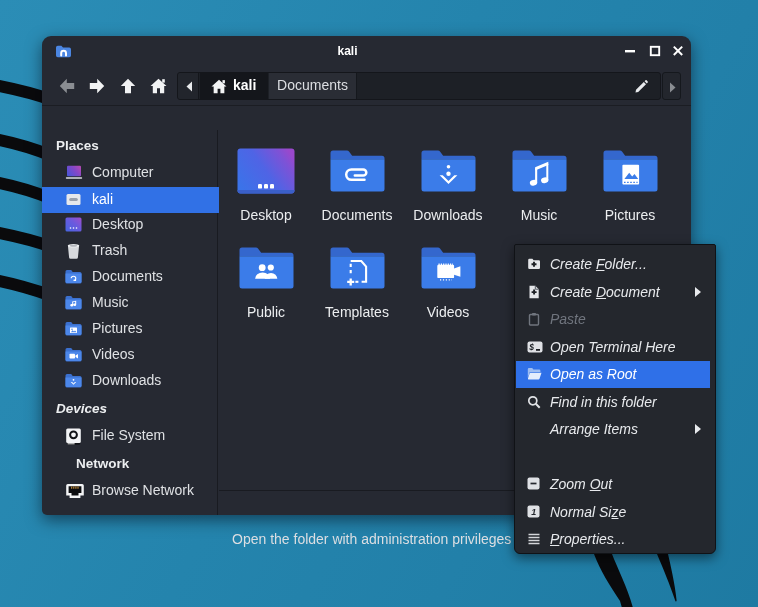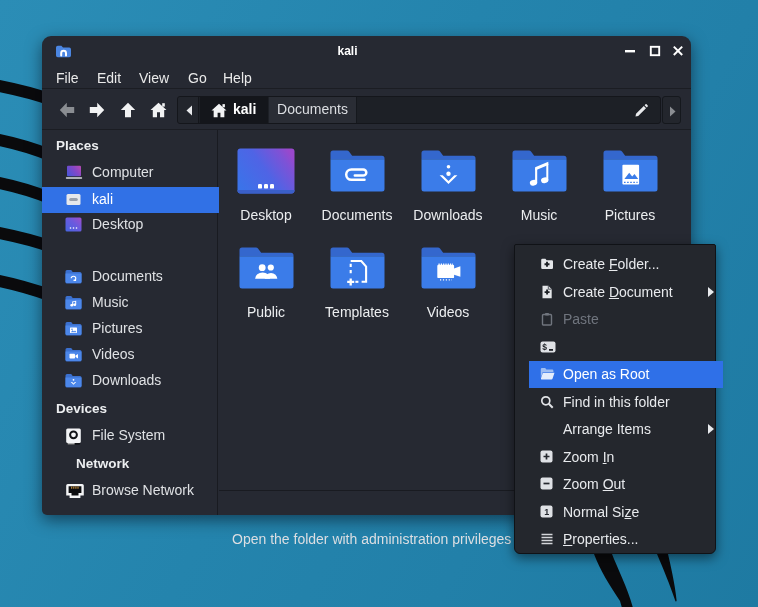--- a/index.html
+++ b/index.html
@@ -41,21 +41,21 @@
   border-top:1px solid #191b21; color:#dcdee2; font-size:14px; }
 #status .txt { position:absolute; left:13px; top:5px; white-space:nowrap;margin-top:35px; }
 
 .fitem { position:absolute; width:90px; text-align:center; color:#eceef0; font-size:14px; }
 .fitem svg { display:block; margin:0 auto; }
 .fitem .cap { margin-top:13px; }
 
 #cmenu { position:absolute; left:514px; top:244px; width:202px; height:310px;
   background:#24272d; border:1px solid #101216;
   box-shadow:0 4px 12px rgba(0,0,0,.5); color:#e8eaed; font-size:14px; border-radius:2px 2px 6px 6px; }
-.mi { position:absolute; left:14px; width:194px; height:27px; }
+.mi { position:absolute; left:1px; width:194px; height:27px;font-style:italic; }
 .mi .mic { position:absolute; left:11px; top:6px; }
 .mi .mtxt { position:absolute; left:34px; top:5px; white-space:nowrap; }
 .mi.hl2 { background:#2f70e8; color:#fff; }
 .mi .sub { position:absolute; right:9px; top:8px; width:0; height:0;
   border-left:6px solid #e8eaed; border-top:5px solid transparent; border-bottom:5px solid transparent; }
 .gray { color:#70757e; }
 </style>
 </head>
 <body>
 <svg id="wall" viewBox="0 0 758 607">
@@ -80,27 +80,20 @@
     <svg class="wbtn" style="right:55px;" width="12" height="29">
         <rect x="1" y="14" width="10" height="2.4" fill="#fff"></rect>
       </svg>
     <svg class="wbtn" style="right:30px;" width="12" height="29">
         <rect x="1.8" y="10.8" width="8.4" height="8.4" fill="none" stroke="#fff" stroke-width="1.9"></rect>
       </svg>
     <svg class="wbtn" style="right:7px;" width="12" height="29">
         <path d="M1.8,10.6 l8.4,8.4 M10.2,10.6 l-8.4,8.4" stroke="#fff" stroke-width="2"></path>
       </svg>
   </div>
-  <div id="menubar">
-    <span style="left:14px;">File</span>
-    <span style="left:55px;">Edit</span>
-    <span style="left:97px;">View</span>
-    <span style="left:146px;">Go</span>
-    <span style="left:181px;">Help</span>
-  </div>
   <div id="toolbar">
     <svg class="navic" style="left:17px;" width="16" height="16" viewBox="0 0 16 16">
         <path d="M7.8,0.8 L0.8,8 L7.8,15.2 L7.8,11 L15.2,11 L15.2,5 L7.8,5 Z" fill="#8a8d92"></path>
       </svg>
     <svg class="navic" style="left:47px;" width="16" height="16" viewBox="0 0 16 16">
         <path d="M8.2,0.8 L15.2,8 L8.2,15.2 L8.2,11 L0.8,11 L0.8,5 L8.2,5 Z" fill="#f2f3f4"></path>
       </svg>
     <svg class="navic" style="left:78px;" width="16" height="16" viewBox="0 0 16 16">
         <path d="M8,0.8 L15.2,8 L11,8 L11,15.2 L5,15.2 L5,8 L0.8,8 Z" fill="#f2f3f4"></path>
       </svg>
@@ -169,20 +162,28 @@
               </defs>
               <rect x="0.5" y="0.5" width="16" height="14" rx="1.5" fill="url(#sdg)"></rect>
               <g fill="#fff">
                 <circle cx="5.5" cy="11" r="0.8"></circle>
                 <circle cx="8.5" cy="11" r="0.8"></circle>
                 <circle cx="11.5" cy="11" r="0.8"></circle>
               </g>
             </svg></span>
           <span class="lbl">Desktop</span>
         </div>
+      <div class="srow" style="top:108px;">
+          <span class="ic" id="ic-trash"><svg width="17" height="16" viewBox="0 0 17 16">
+              <path d="M2.9,2.6 h11.2 l-1.2,12 a1.4,1.4 0 0 1 -1.4,1.2 h-6 a1.4,1.4 0 0 1 -1.4,-1.2 Z" fill="#d7d9dd"></path>
+              <ellipse cx="8.5" cy="2.7" rx="5.7" ry="1.7" fill="#eceef0"></ellipse>
+              <ellipse cx="8.5" cy="2.7" rx="3.6" ry="1" fill="#b4b7bd"></ellipse>
+            </svg></span>
+          <span class="lbl">Trash</span>
+        </div>
       <div class="srow" style="top:134px;">
           <span class="ic" id="ic-docs"><svg width="17" height="15" viewBox="0 0 17 15">
               <path d="M0.5,2.5 a1.5,1.5 0 0 1 1.5,-1.5 h4.2 l1.5,1.9 h7.3 a1.5,1.5 0 0 1 1.5,1.5 v8.6 a1.5,1.5 0 0 1 -1.5,1.5 h-13 a1.5,1.5 0 0 1 -1.5,-1.5 Z" fill="#3b70cf"></path>
               <path d="M0.5,4.6 h16 v8 a1.5,1.5 0 0 1 -1.5,1.5 h-13 a1.5,1.5 0 0 1 -1.5,-1.5 Z" fill="#4c87ea"></path>
               <g fill="none" stroke="#fff" stroke-width="1.1">
                 <path d="M6.2,9.3 a2.3,2.1 0 1 1 2.3,2.1 h2.6"></path>
               </g>
             </svg></span>
           <span class="lbl">Documents</span>
         </div>
@@ -219,21 +220,21 @@
           <span class="ic" id="ic-downloads"><svg width="17" height="15" viewBox="0 0 17 15">
               <path d="M0.5,2.5 a1.5,1.5 0 0 1 1.5,-1.5 h4.2 l1.5,1.9 h7.3 a1.5,1.5 0 0 1 1.5,1.5 v8.6 a1.5,1.5 0 0 1 -1.5,1.5 h-13 a1.5,1.5 0 0 1 -1.5,-1.5 Z" fill="#3b70cf"></path>
               <path d="M0.5,4.6 h16 v8 a1.5,1.5 0 0 1 -1.5,1.5 h-13 a1.5,1.5 0 0 1 -1.5,-1.5 Z" fill="#4c87ea"></path>
               <g fill="#fff">
                 <circle cx="8.5" cy="6.8" r="0.9"></circle>
                 <path d="M5.8,9 l2.7,2.8 l2.7,-2.8 l-1.3,0 -1.4,1.4 -1.4,-1.4 Z"></path>
               </g>
             </svg></span>
           <span class="lbl">Downloads</span>
         </div>
-      <div class="shead" style="top:271px;">Devices</div>
+      <div class="shead" style="top:271px;font-style:italic;">Devices</div>
       <div class="srow" style="top:293px;">
           <span class="ic" id="ic-fs"><svg width="17" height="17" viewBox="0 0 17 17">
               <rect x="1.2" y="0.5" width="14.6" height="14.5" rx="1.5" fill="#f3f4f6"></rect>
               <circle cx="8.5" cy="6.8" r="3.4" fill="none" stroke="#101216" stroke-width="2"></circle>
               <path d="M1.8,15 h13.4 v0.4 a1.4,1.4 0 0 1 -1.4,1.4 h-10.6 a1.4,1.4 0 0 1 -1.4,-1.4 Z" fill="#101216"></path>
               <rect x="2.6" y="15.3" width="7" height="1" fill="#f3f4f6"></rect>
             </svg></span>
           <span class="lbl">File System</span>
         </div>
       <div class="shead" style="top:326px;padding-left:20px;">Network</div>
@@ -384,46 +385,40 @@
           <rect x="5" y="1" width="4" height="2.5" rx="0.8" fill="#70757e"></rect>
         </svg></span>
       <span class="mtxt"><span class="gray">Paste</span></span>
     </div>
     <div class="mi" style="top: 88.5px;">
       <span class="mic"><svg width="16" height="14" viewBox="0 0 16 14">
           <rect x="0.5" y="1.5" width="15" height="11" rx="2" fill="#dfe1e5"></rect>
           <text x="2.3" y="9.8" font-size="8.5" font-weight="bold" fill="#1d2025" font-family="Liberation Sans, sans-serif">$</text>
           <rect x="9" y="9" width="4" height="1.8" fill="#1d2025"></rect>
         </svg></span>
+      <span class="mtxt">Open Terminal Here</span>
     </div>
     <div class="mi hl2" style="top: 116px; padding-left: 24px;">
       <span class="mic"><svg width="15" height="13" viewBox="0 0 15 13">
           <path d="M0.8,2.2 a1.2,1.2 0 0 1 1.2,-1.2 h3.2 l1.2,1.5 h5.8 a1.2,1.2 0 0 1 1.2,1.2 v1.2 h-10.6 l-2,6 Z" fill="#9dbdf2"></path>
           <path d="M2.9,5.8 h11.6 l-1.9,5.7 a1.3,1.3 0 0 1 -1.2,0.9 h-9.5 a0.9,0.9 0 0 1 -0.9,-1.2 Z" fill="#e4edfc"></path>
         </svg></span>
       <span class="mtxt">Open as Root</span>
     </div>
     <div class="mi" style="top: 143.5px;">
       <span class="mic"><svg width="14" height="14" viewBox="0 0 14 14">
           <circle cx="5.8" cy="5.8" r="4" fill="none" stroke="#e0e2e5" stroke-width="1.7"></circle>
           <path d="M8.8,8.8 L12.7,12.7" stroke="#e0e2e5" stroke-width="2"></path>
         </svg></span>
       <span class="mtxt">Find in this folder</span>
     </div>
     <div class="mi" style="top: 171px;">
       <span class="mic"></span>
       <span class="mtxt">Arrange Items</span>
       <span class="sub"></span>
-    </div>
-    <div class="mi" style="top: 198.5px;">
-      <span class="mic"><svg width="13" height="13" viewBox="0 0 13 13">
-          <rect x="0.5" y="0.5" width="12" height="12" rx="2" fill="#dfe1e5"></rect>
-          <path d="M6.5,3.5 v6 M3.5,6.5 h6" stroke="#24272d" stroke-width="1.7"></path>
-        </svg></span>
-      <span class="mtxt">Zoom <u>I</u>n</span>
     </div>
     <div class="mi" style="top: 226px;">
       <span class="mic"><svg width="13" height="13" viewBox="0 0 13 13">
           <rect x="0.5" y="0.5" width="12" height="12" rx="2" fill="#dfe1e5"></rect>
           <path d="M3.5,6.5 h6" stroke="#24272d" stroke-width="1.7"></path>
         </svg></span>
       <span class="mtxt">Zoom <u>O</u>ut</span>
     </div>
     <div class="mi" style="top: 253.5px;">
       <span class="mic"><svg width="13" height="13" viewBox="0 0 13 13">

